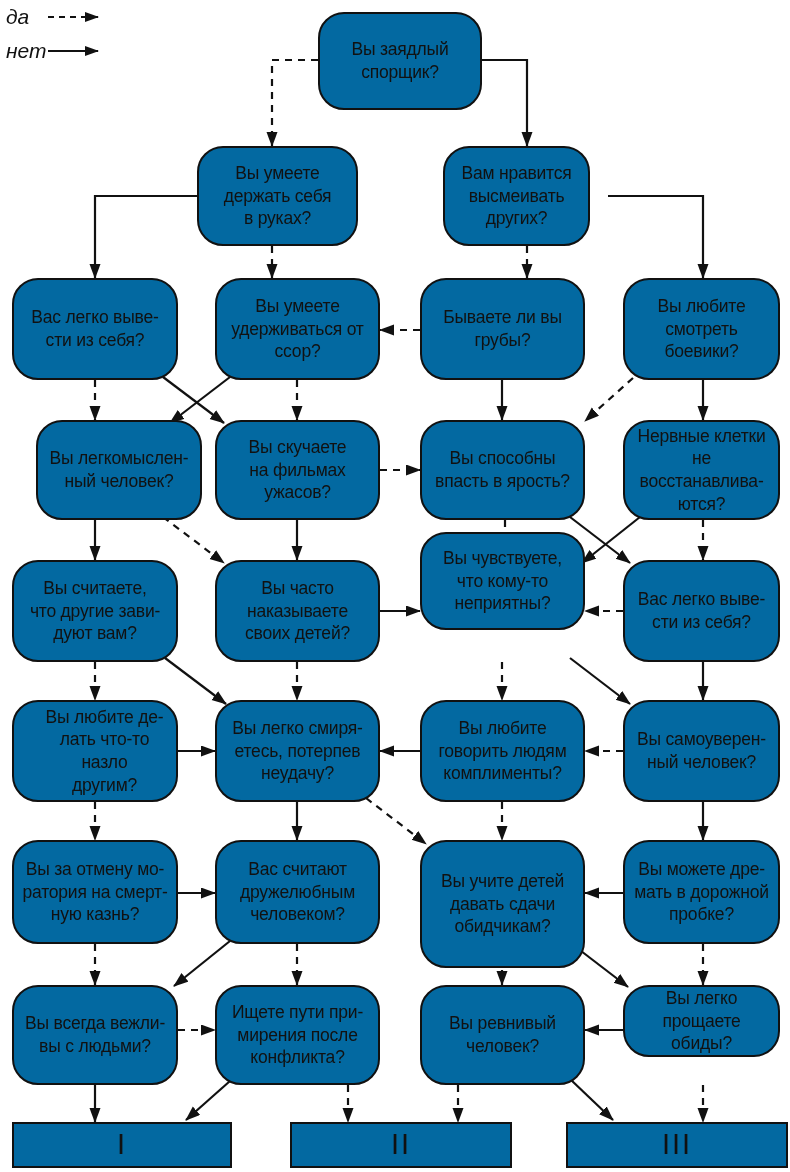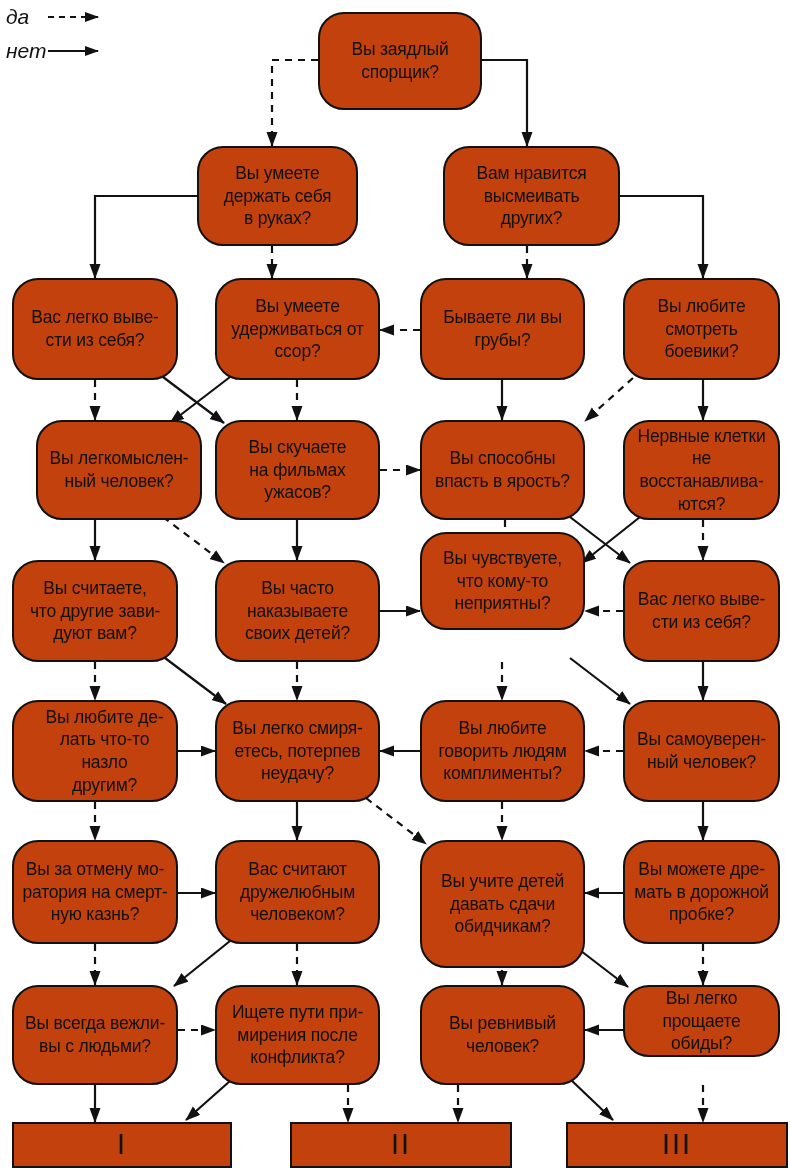--- a/index.html
+++ b/index.html
@@ -10,21 +10,21 @@
   
   .legend{position:absolute;left:6px;top:0;}
   .legend-row{display:flex;align-items:center;height:34px;}
   .legend-label{
     font-style:italic;font-size:21px;width:40px;color:#111;
     font-family:"Liberation Sans",sans-serif;
   }
   .legend-arrow{display:block;}
   
   .node{
-    position:absolute;box-sizing:border-box;border:2.2px solid #111;background:#c2410c;
+    position:absolute;box-sizing:border-box;border:2.2px solid #111;background:#0369a1;
     display:flex;align-items:center;justify-content:center;text-align:center;
     font-size:17.5px;line-height:1.3;letter-spacing:-0.2px;
     white-space:pre-line;padding:2px 5px;z-index:2;
   }
   .node.rounded{border-radius:26px;}
   .node.rect{border-radius:0;font-size:29px;letter-spacing:2px;}
   
   svg.edges{position:absolute;left:0;top:0;z-index:1;}
   path.edge{fill:none;stroke:#111;stroke-width:2.2px;}
   path.edge.dashed{stroke-dasharray:7 6;}
@@ -117,21 +117,21 @@
         <path d="M703,1085 L703,1122" class="edge dashed" marker-end="url(#ah)"></path>
       </g>
   </svg>
 
   <div id="nodes">
       <div class="node rounded" style="left: 318px; top: 12px; width: 164px; height: 98px;">Вы заядлый
 спорщик?</div>
       <div class="node rounded" style="left: 197px; top: 146px; width: 161px; height: 100px;">Вы умеете
 держать себя
 в руках?</div>
-      <div class="node rounded" style="left: 443px; top: 146px; width: 177px; height: 100px;">Вам нравится
+      <div class="node rounded" style="left: 443px; top: 146px; width: 147px; height: 100px;">Вам нравится
 высмеивать
 других?</div>
       <div class="node rounded" style="left: 12px; top: 278px; width: 166px; height: 102px;">Вас легко выве-
 сти из себя?</div>
       <div class="node rounded" style="left: 215px; top: 278px; width: 165px; height: 102px;">Вы умеете
 удерживаться от
 ссор?</div>
       <div class="node rounded" style="left: 420px; top: 278px; width: 165px; height: 102px;">Бываете ли вы
 грубы?</div>
       <div class="node rounded" style="left: 623px; top: 278px; width: 157px; height: 102px;">Вы любите

